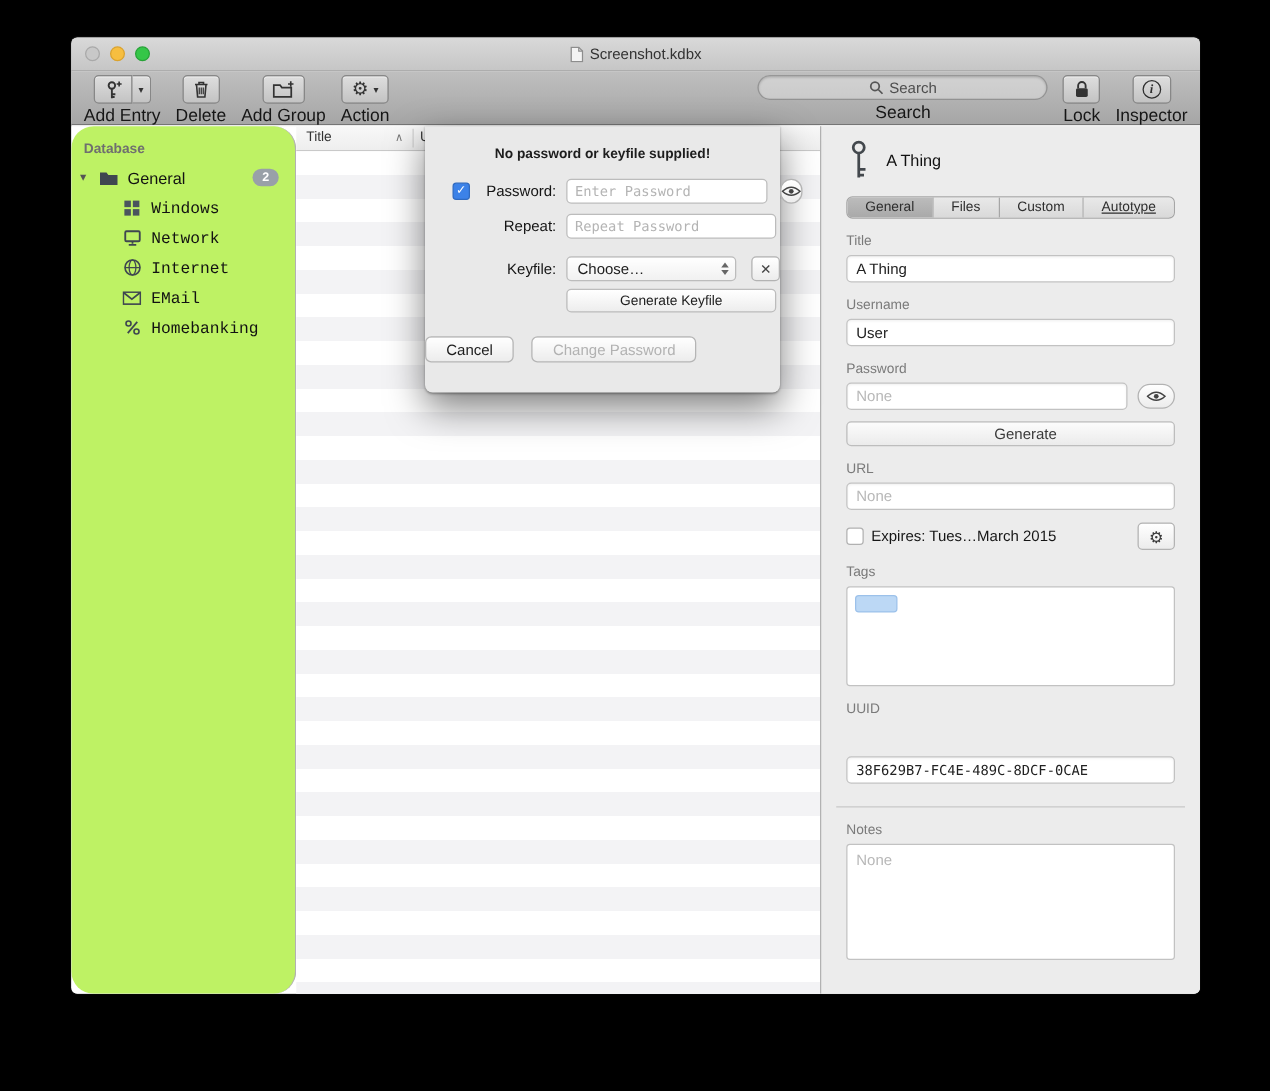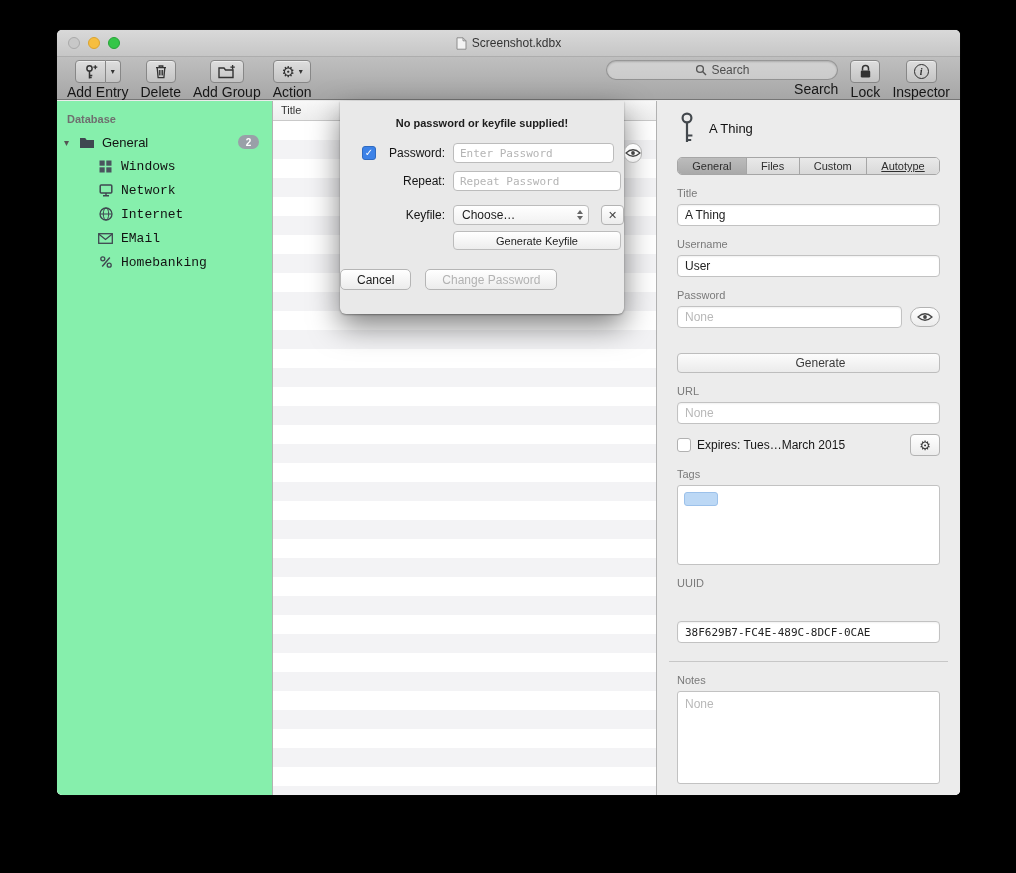--- a/index.html
+++ b/index.html
@@ -28,35 +28,35 @@
   .tb-label { font-size:14px; color:#161616; white-space:nowrap; }
   .tb-btn { height:23px; min-width:30px; padding:0 7px; border:1px solid #878787; border-radius:4px;
     background:linear-gradient(#dedede,#c3c3c3); display:flex; align-items:center; justify-content:center;
     box-shadow:inset 0 1px 0 rgba(255,255,255,.45); }
   .tb-split { display:flex; }
   .tb-split .seg-main { border-radius:4px 0 0 4px; }
   .tb-split .seg-arrow { border-radius:0 4px 4px 0; border-left:none; min-width:15px; padding:0 3px; font-size:8px; color:#333; }
   .arrow-glyph { font-size:8px; color:#333; line-height:1; }
   .gear-glyph { font-size:15px; color:#333; line-height:1; }
 
-  .tb-search { margin-left:auto;align-items:flex-end; }
+  .tb-search { margin-left:auto; }
   .search-field { width:232px; height:20px; border-radius:10px; background:rgba(250,250,250,.35);
     border:1px solid rgba(0,0,0,.28); display:flex; align-items:center; justify-content:center; gap:4px;
     box-shadow:inset 0 1px 2px rgba(0,0,0,.18); }
   .search-placeholder { font-size:12px; color:#4e4e4e; }
 
   .info-circle { width:15px; height:15px; border:1.5px solid #2e2e2e; border-radius:50%;
     display:flex; align-items:center; justify-content:center;
     font:italic 700 10px "Liberation Serif", serif; color:#2e2e2e; }
 
   
   .content { position:absolute; top:71px; left:0; right:0; bottom:0; display:flex; background:#fff; }
 
   
-  .sidebar { width:216px; background:#86efac; border-right:1px solid #b2b2b2; }
+  .sidebar { width:180px; background:#bef264; border-right:1px solid #b2b2b2;border-radius:18px; }
   .sb-header { margin:12px 0 5px 10px; font-size:11px; font-weight:700; color:#6f6f6f; }
   .sb-row { display:flex; align-items:center; height:24px; padding-left:7px; font-size:13px; color:#121212; }
   .sb-disclosure { width:13px; font-size:10px; color:#555; }
   .sb-icon { width:19px; display:flex; justify-content:center; align-items:center; margin-right:6px; }
   .sb-child { padding-left:39px;font-family:Liberation Mono, monospace; }
   .sb-badge { margin-left:auto; margin-right:13px; min-width:21px; height:14px; border-radius:7px;
     background:#99a0a8; color:#fff; font-size:10px; font-weight:700; display:flex; align-items:center;
     justify-content:center; padding:0 6px; }
 
   
@@ -85,21 +85,21 @@
     background:#fff; font-family:"Liberation Sans",sans-serif; font-size:12px; color:#222; padding:0 7px;
     box-shadow:inset 0 1px 2px rgba(0,0,0,.06); }
   .f-input::placeholder { color:#b8b8b8; }
   .mono { font-family:"DejaVu Sans Mono", monospace; font-size:11px;margin-top:32px; }
 
   .pw-row { display:flex; align-items:center; margin-top:5px; gap:8px; }
   .pw-row .f-input { margin-top:0; flex:1; width:auto; }
   .eye-btn { width:30px; height:20px; border:1px solid #b3b3b3; border-radius:10px;
     background:linear-gradient(#ffffff,#ececec); display:flex; align-items:center; justify-content:center; flex:0 0 auto; }
 
-  .generate-btn { margin-top:25px; width:100%; height:20px; border:1px solid #bdbdbd; border-radius:4px;
+  .generate-btn { margin-top:9px; width:100%; height:20px; border:1px solid #bdbdbd; border-radius:4px;
     background:linear-gradient(#fcfcfc,#ebebeb); font-size:12px; color:#3a3a3a;
     display:flex; align-items:center; justify-content:center;padding-left:24px; }
 
   .expires-row { display:flex; align-items:center; margin-top:10px; gap:6px; }
   .cb-empty { width:14px; height:14px; border:1px solid #b1b1b1; border-radius:3px; background:#fff; flex:0 0 auto; }
   .expires-label { flex:1; font-size:12px; color:#161616; white-space:nowrap; overflow:hidden; }
   .gear-btn { width:30px; height:22px; border:1px solid #b3b3b3; border-radius:4px;
     background:linear-gradient(#ffffff,#ececec); display:flex; align-items:center; justify-content:center;
     font-size:13px; color:#3a3a3a; flex:0 0 auto; }
 

